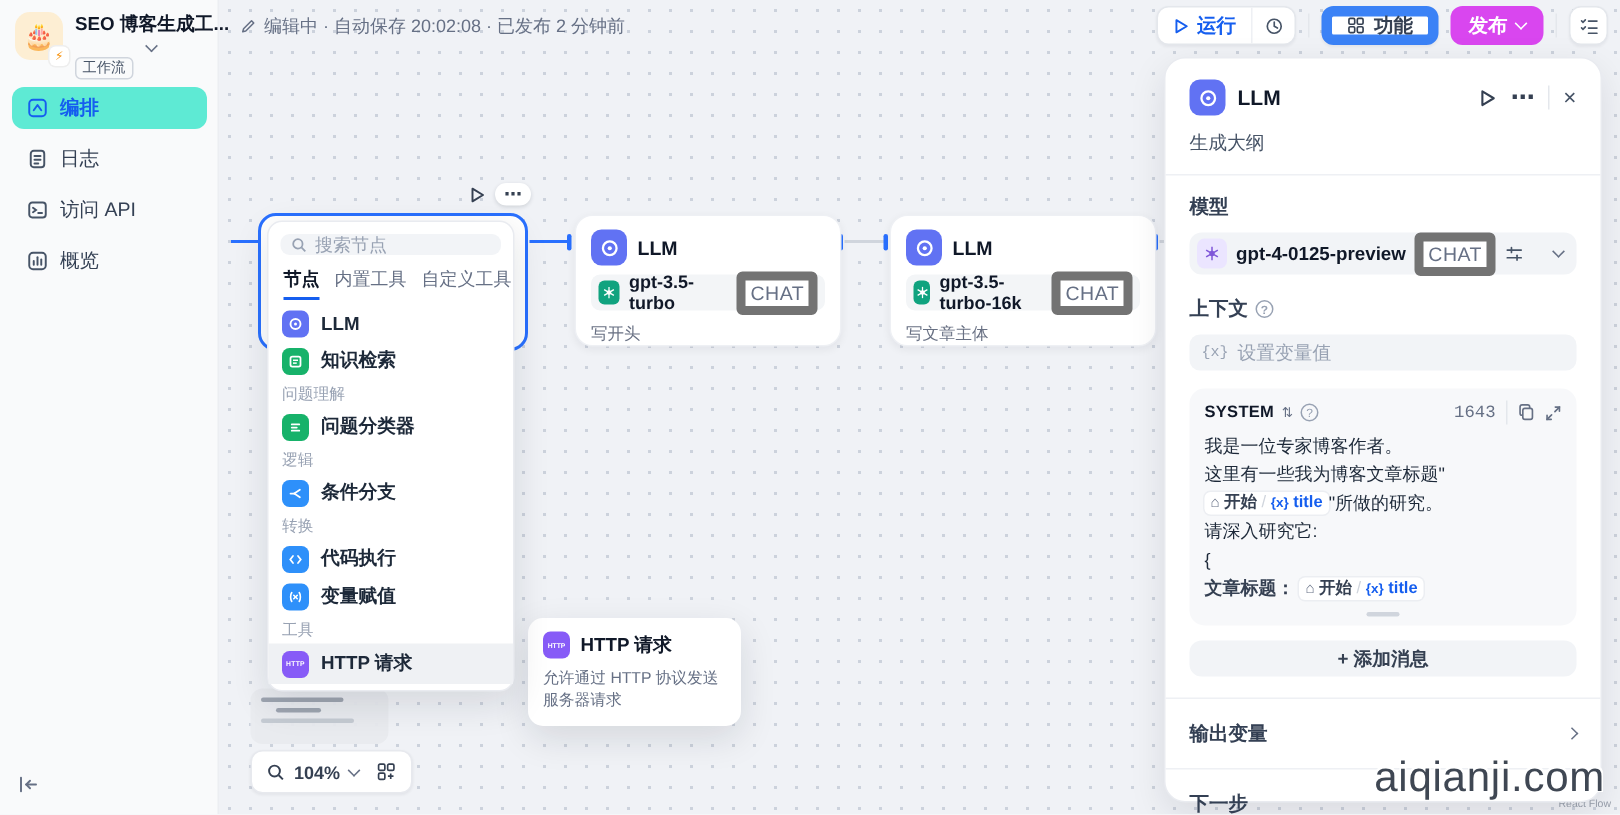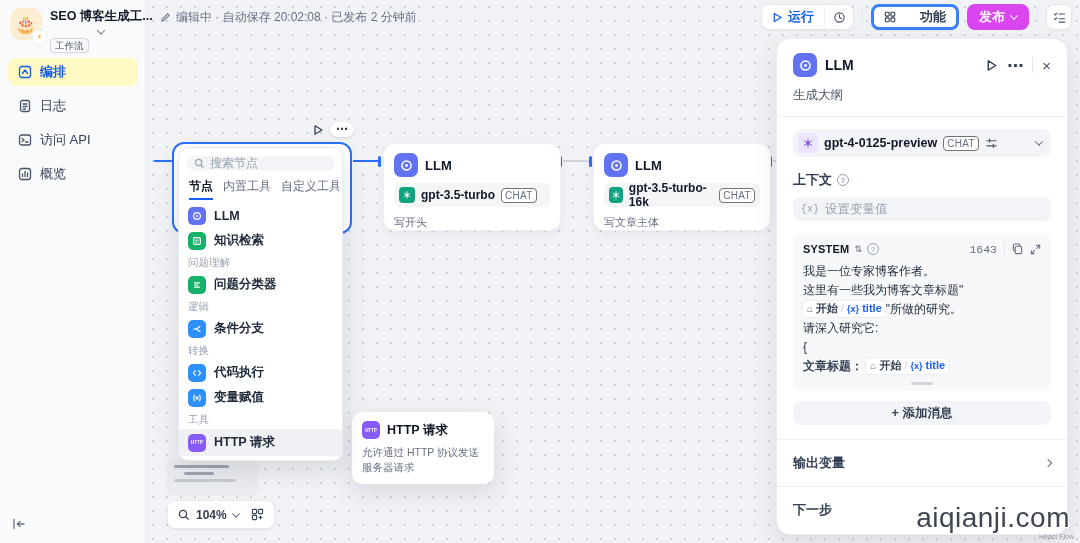--- a/index.html
+++ b/index.html
@@ -22,35 +22,35 @@
   .app-icon-badge { position:absolute; right:-4px; bottom:-4px; width:13px; height:13px;
     background:#fff; border-radius:4px; box-shadow:0 0 0 1px #eee; font-size:8px; color:#f79009;
     display:flex; align-items:center; justify-content:center; }
   .app-meta { margin-left:8px; }
   .app-title { font-size:12.5px; font-weight:700; color:#101828; white-space:nowrap; display:flex; align-items:center; gap:4px;flex-direction:column; }
   .app-type { display:inline-block; margin-top:3px; font-size:9.5px; color:#475467;
     border:1px solid #d0d5dd; border-radius:4px; padding:0 4px; line-height:13px; }
   .nav { position:absolute; left:8px; top:58px; width:130px; display:flex; flex-direction:column; gap:6px; }
   .nav-item { display:flex; align-items:center; gap:8px; height:28px; padding:0 10px;
     border-radius:8px; font-size:13px; color:#344054; cursor:pointer; }
-  .nav-item.active { background:#fef9c3; color:#155eef; font-weight:700; }
+  .nav-item.active { background:#5eead4; color:#155eef; font-weight:700; }
   .nav-item svg { flex:0 0 auto; }
   .collapse-btn { position:absolute; left:12px; top:516px; color:#667085; }
 
   
   .status { position:absolute; left:160px; top:9px; font-size:12px; color:#667085;
     display:flex; align-items:center; gap:5px; z-index:4; white-space:nowrap; }
   .topbar-right { position:absolute; right:8px; top:4px; display:flex; align-items:center; gap:8px; z-index:4; }
   .btn-group { display:flex; align-items:center; background:#fff; border:1px solid #e4e7ec;
     border-radius:8px; height:26px; box-shadow:0 1px 2px rgba(16,24,40,.05); overflow:hidden; }
   .btn-run { display:flex; align-items:center; gap:5px; padding:0 10px; color:#155eef;
     font-size:13px; font-weight:700; height:100%; border-right:1px solid #eef0f4; cursor:pointer; }
   .btn-clock { width:28px; height:100%; display:flex; align-items:center; justify-content:center; color:#475467; cursor:pointer; }
   .vdiv { width:1px; height:16px; background:#e4e7ec; }
-  .btn-white { display:flex; align-items:center; gap:24px; background:#fff; border:3px solid #3b82f6;
+  .btn-white { display:flex; align-items:center; gap:6px; background:#fff; border:7px solid #3b82f6;
     border-radius:8px; height:26px; padding:0 10px; font-size:13px; color:#354052; font-weight:600;
     box-shadow:0 1px 2px rgba(16,24,40,.05); cursor:pointer; }
   .btn-primary { display:flex; align-items:center; gap:6px; background:#d946ef; color:#fff;
     border-radius:8px; height:26px; padding:0 12px; font-size:13px; font-weight:700; cursor:pointer; }
   .btn-icon-sq { width:26px; height:26px; display:flex; align-items:center; justify-content:center;
     background:#fff; border:1px solid #e4e7ec; border-radius:8px; color:#475467;
     box-shadow:0 1px 2px rgba(16,24,40,.05); cursor:pointer; }
 
   .chev { display:inline-block; width:6px; height:6px; border-right:1.5px solid currentColor;
     border-bottom:1.5px solid currentColor; transform:rotate(45deg) translate(-1px,-1px); }
@@ -70,21 +70,21 @@
   .fn-head { display:flex; align-items:center; gap:7px; padding:9px 10px 6px; }
   .fn-title { font-size:13px; font-weight:700; color:#101828; }
   .nicon { display:flex; align-items:center; justify-content:center; border-radius:7px; color:#fff; }
   .nicon.sz24 { width:24px; height:24px; }
   .nicon.sz18 { width:18px; height:18px; border-radius:5px; }
   .c-llm { background:#6172f3; } .c-green { background:#17b26a; } .c-blue { background:#2e90fa; }
   .c-http { background:#875bf7; } .c-gpt { background:#10a37f; } .c-gpt4 { background:#ebe5ff; }
   .model-chip { margin:0 10px; height:24px; background:#f3f5f7; border-radius:6px;
     display:flex; align-items:center; gap:6px; padding:0 5px; }
   .model-name { font-size:12px; font-weight:700; color:#101828; }
-  .chat-badge { font-size:10px; color:#667085; background:#fff; border:1px solid #737373;
+  .chat-badge { font-size:13px; color:#667085; background:#fff; border:6px solid #737373;
     border-radius:4px; padding:1px 3px; letter-spacing:.3px; }
   .fn-desc { padding:8px 10px 0; font-size:11px; color:#687083; }
 
   
   .node-actions { position:absolute; left:312px; top:122px; display:flex; align-items:center; gap:6px; z-index:8; color:#354052; }
   .mini-ellipsis { background:#fff; border-radius:8px; box-shadow:0 1px 3px rgba(16,24,40,.15);
     padding:0 6px; font-size:12px; line-height:15px; font-weight:700; cursor:pointer; }
 
   
   .picker { position:absolute; left:178px; top:147px; width:165px; height:314px; background:#fff;
@@ -502,20 +502,21 @@
             <path d="M3 1.8 L10 6 L3 10.2 Z" fill="none" stroke="#354052" stroke-width="1.3" stroke-linejoin="round"></path>
           </svg>
         <span style="font-weight:700;cursor:pointer;">⋯</span>
         <span class="vdiv"></span>
         <span style="font-size:15px;cursor:pointer;color:#475467;">×</span>
       </span>
     </div>
     <div class="insp-desc">生成大纲</div>
     <div class="hdiv"></div>
     <div class="insp-pad">
+      <div class="sec-label">模型</div>
       <div class="model-chip big">
         <span class="nicon c-gpt4" style="width:20px;height:20px;border-radius:5px;">
           <svg width="12" height="12" viewBox="0 0 12 12">
               <g stroke="#7f56d9" stroke-width="1">
                 <line x1="6" y1="1.5" x2="6" y2="10.5"></line>
                 <line x1="2.1" y1="3.7" x2="9.9" y2="8.3"></line>
                 <line x1="2.1" y1="8.3" x2="9.9" y2="3.7"></line>
               </g>
               <circle cx="6" cy="6" r="1.8" fill="#7f56d9"></circle>
             </svg>

